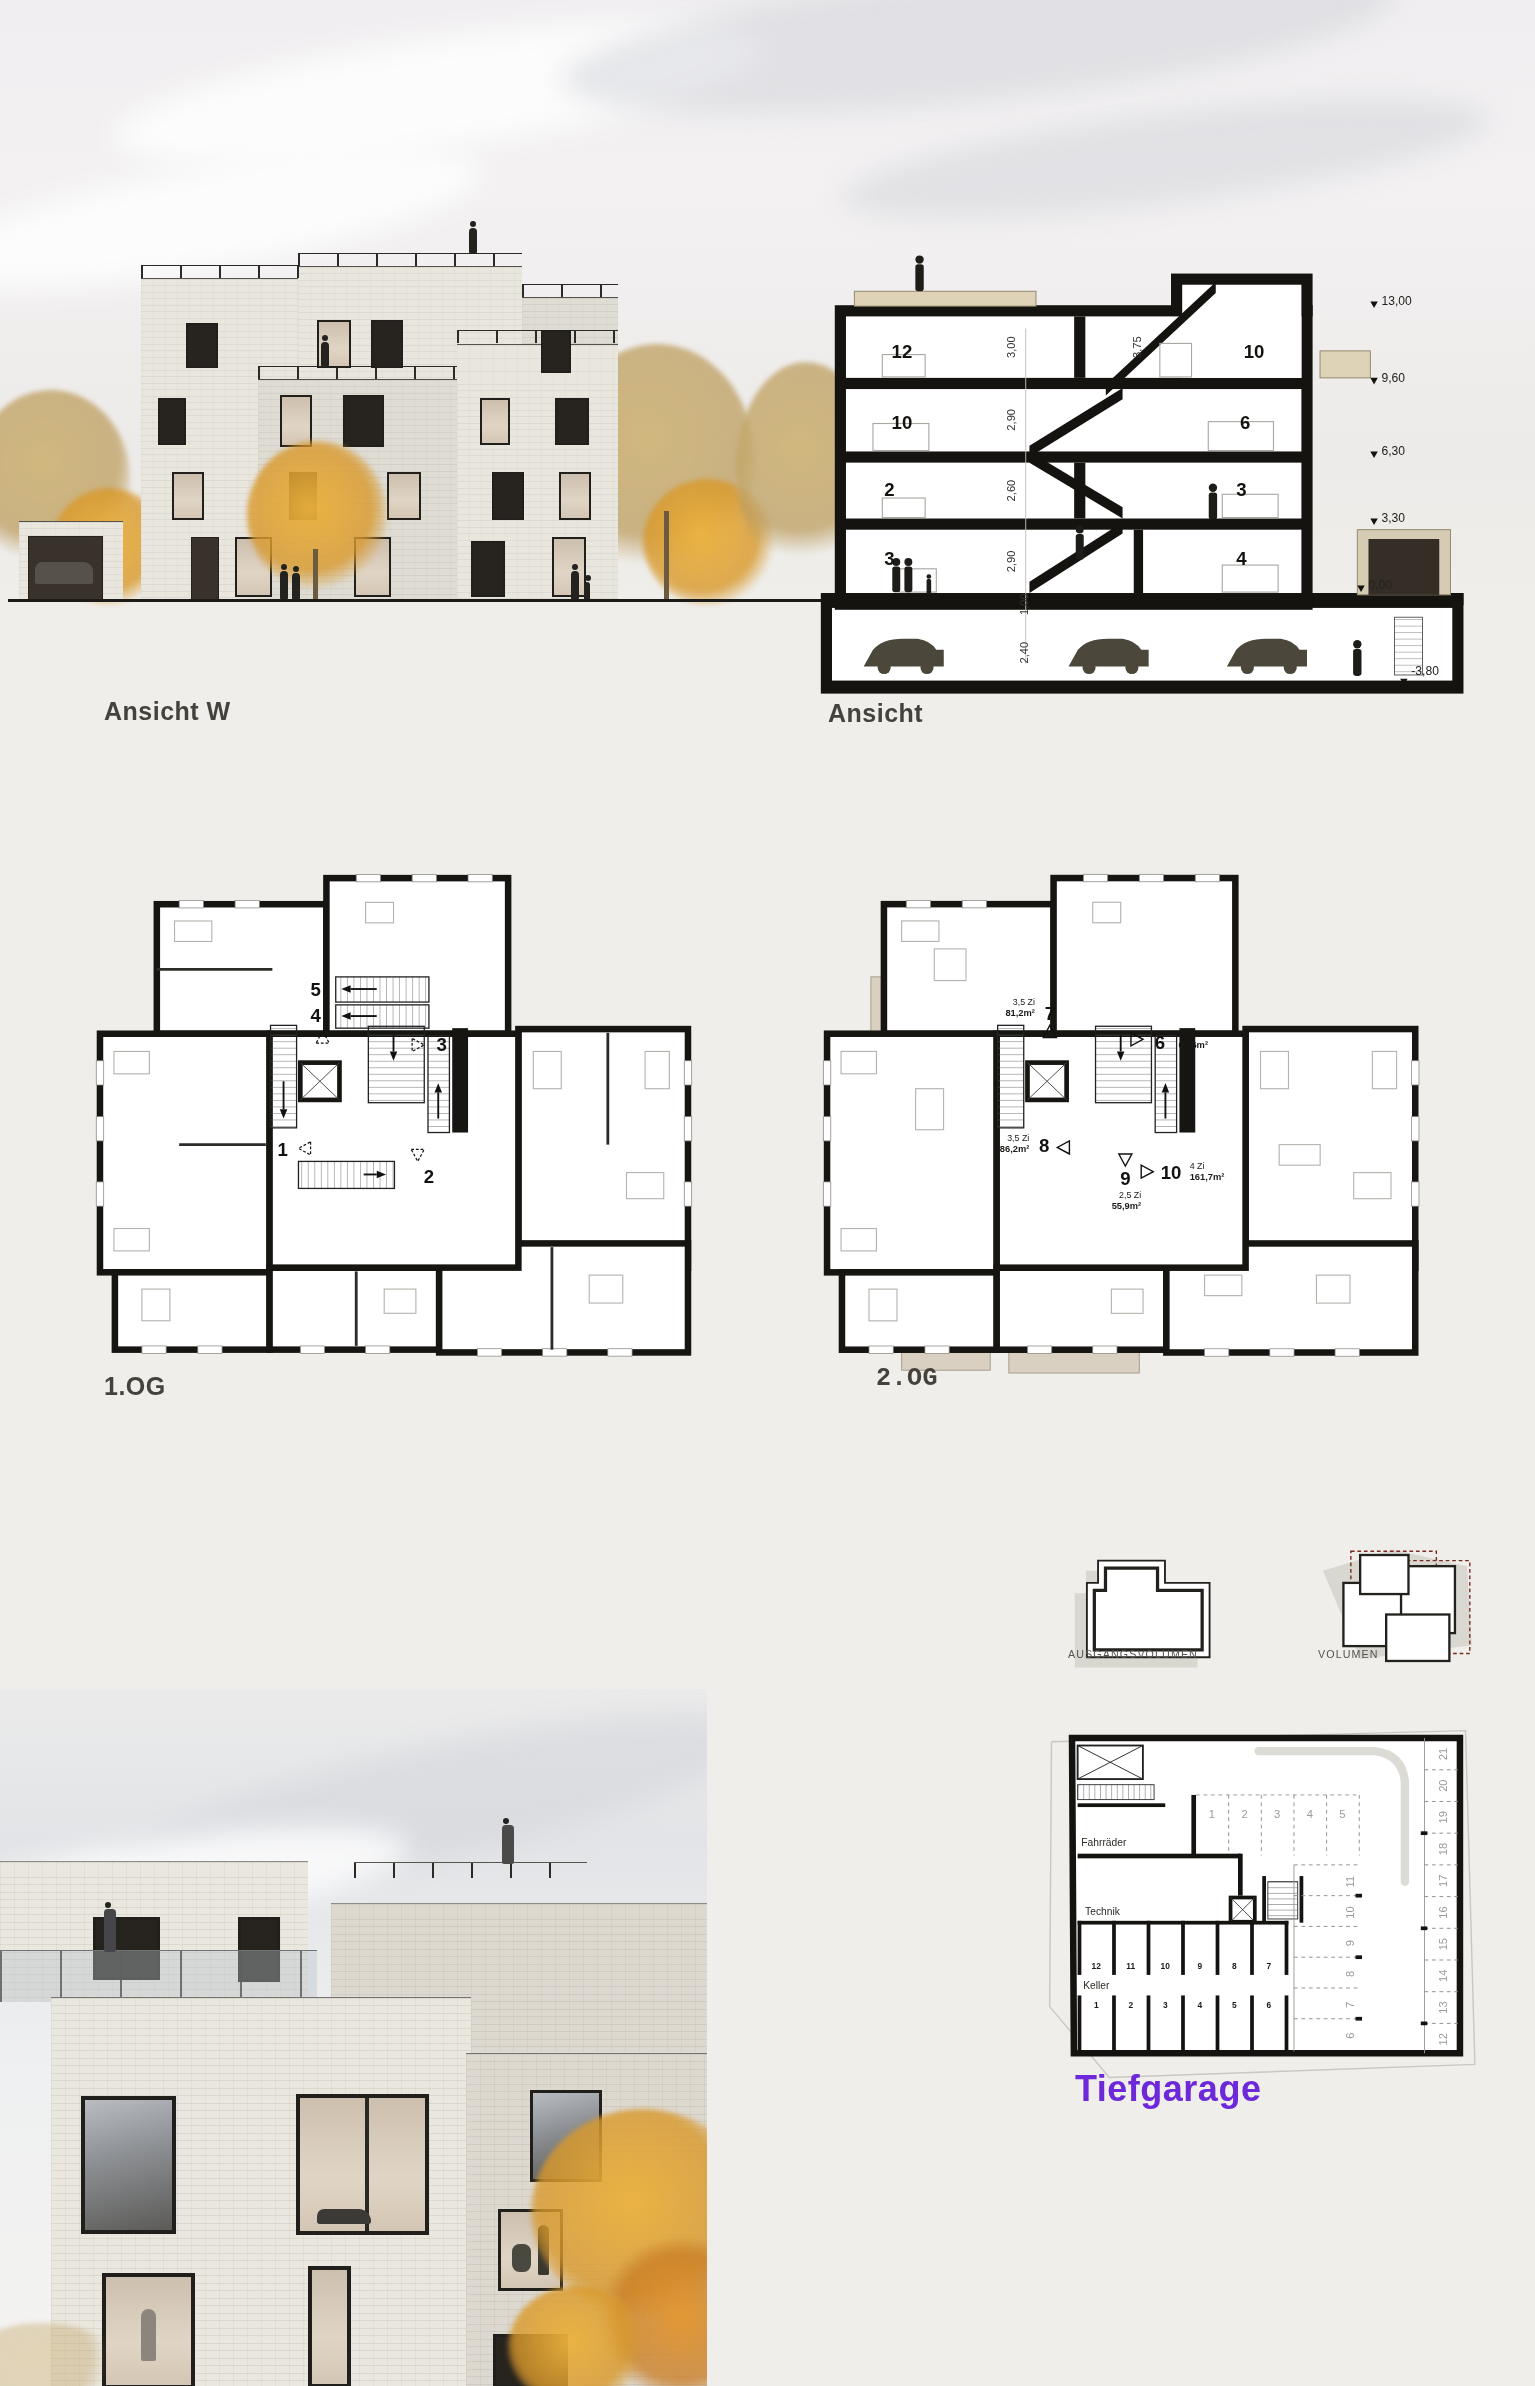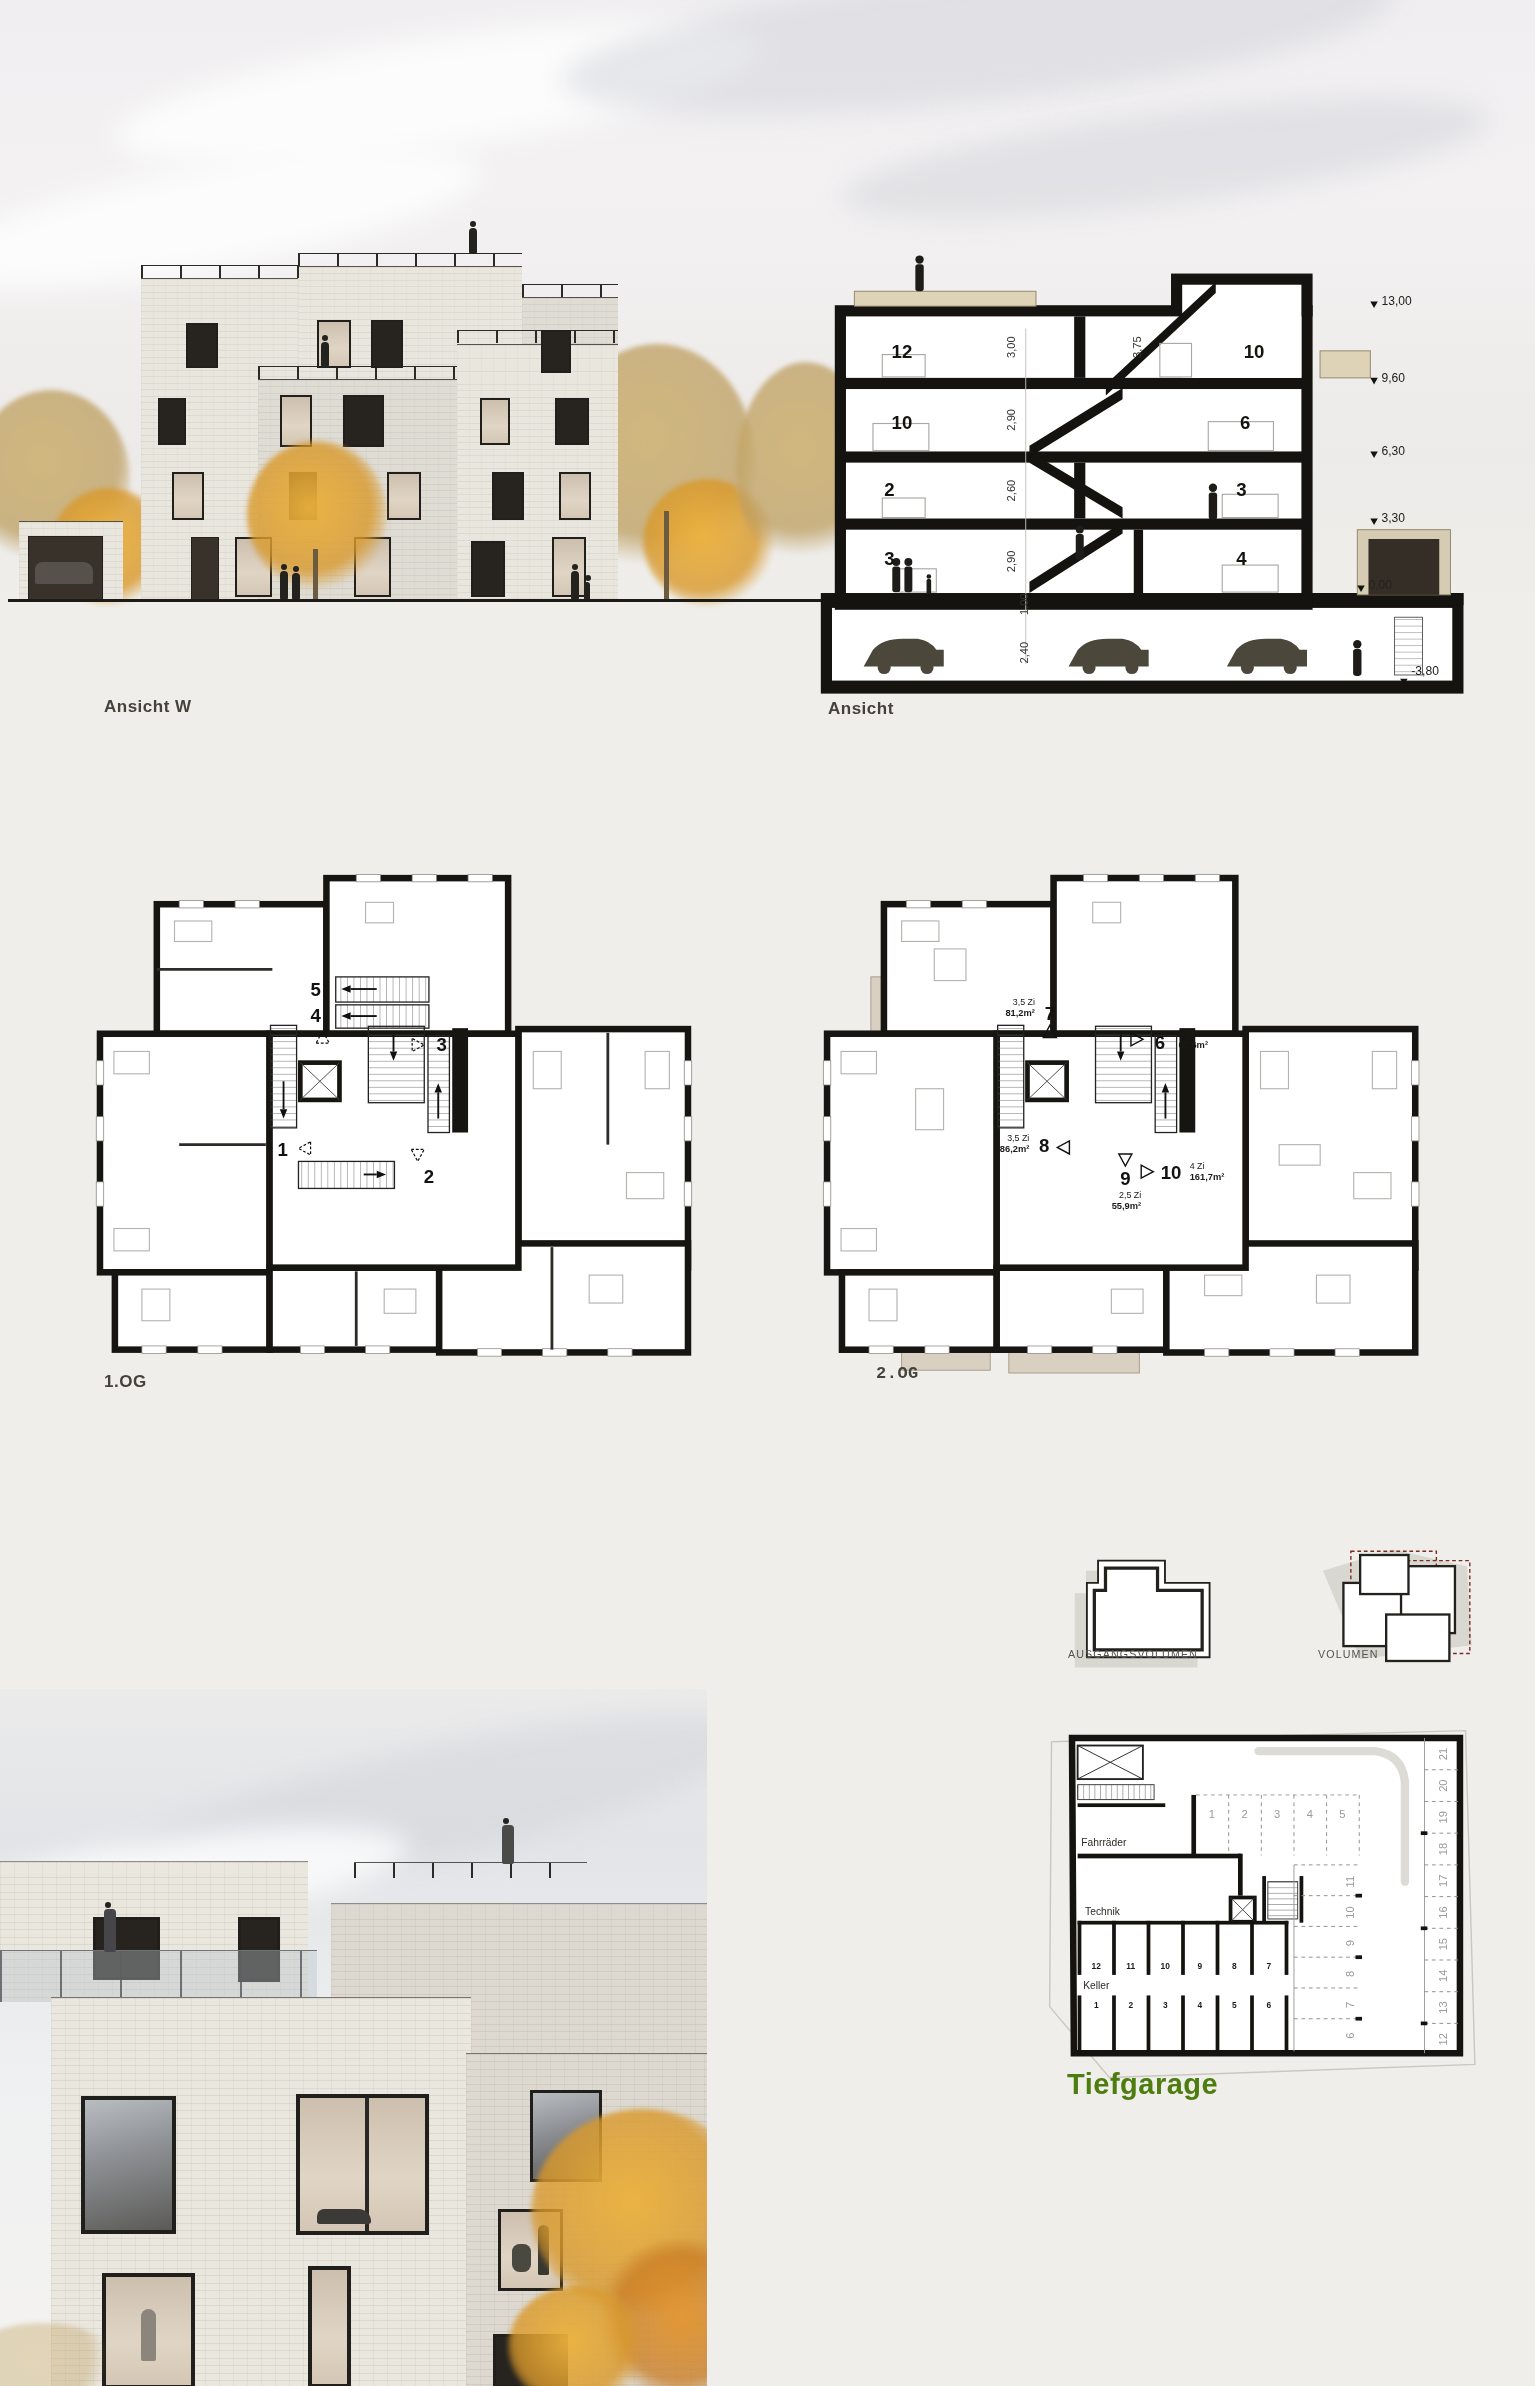--- a/index.html
+++ b/index.html
@@ -5,23 +5,23 @@
   html,body{margin:0;padding:0;background:#dfdedb;}
   .board{position:relative;width:1535px;height:2387px;background:#efeeea;overflow:hidden;
          font-family:"Liberation Sans",sans-serif;color:#1c1b18;}
   .abs{position:absolute;}
   
   .sky{left:0;top:0;width:1535px;height:606px;
        background:linear-gradient(180deg,#f0eef0 0%,#f3f1f2 30%,#edebe9 75%,#efeeea 100%);}
   .cloud{position:absolute;border-radius:50%;filter:blur(13px);background:rgba(255,255,255,.8);}
   .cloud.b{background:rgba(209,211,218,.5);}
   
-  .label{position:absolute;font-weight:700;font-size:17px;color:#45423c;letter-spacing:0.5px;}
+  .label{position:absolute;font-weight:700;font-size:25px;color:#45423c;letter-spacing:0.5px;}
   .label.small{font-size:10.7px;font-weight:400;color:#56534e;letter-spacing:1.1px;}
-  .label.big{font-size:29px;color:#4d7c0f;}
+  .label.big{font-size:36px;color:#6d28d9;margin-left:8px;}
   .groundline{position:absolute;background:#1c1b18;}
   
   .vol{position:absolute;background:#e9e6de;border-top:1.9px solid #55524b;
        background-image:repeating-linear-gradient(180deg,rgba(0,0,0,.05) 0 0.9px,transparent 0.9px 6.5px),
                         repeating-linear-gradient(90deg,rgba(0,0,0,.025) 0 0.9px,transparent 0.9px 12px);}
   .vol.shade{filter:brightness(.955);}
   .rail{position:absolute;height:12px;border-top:1.9px solid #2b2a27;
         background:repeating-linear-gradient(90deg,#2b2a27 0 1.9px,transparent 1.9px 39px);}
   .win{position:absolute;background:#27241f;border:2.8px solid #211f1b;box-sizing:border-box;}
   .win.glow{background:linear-gradient(180deg,#cdbfae 0%,#e0d5c5 60%,#d4c6b4 100%);}

